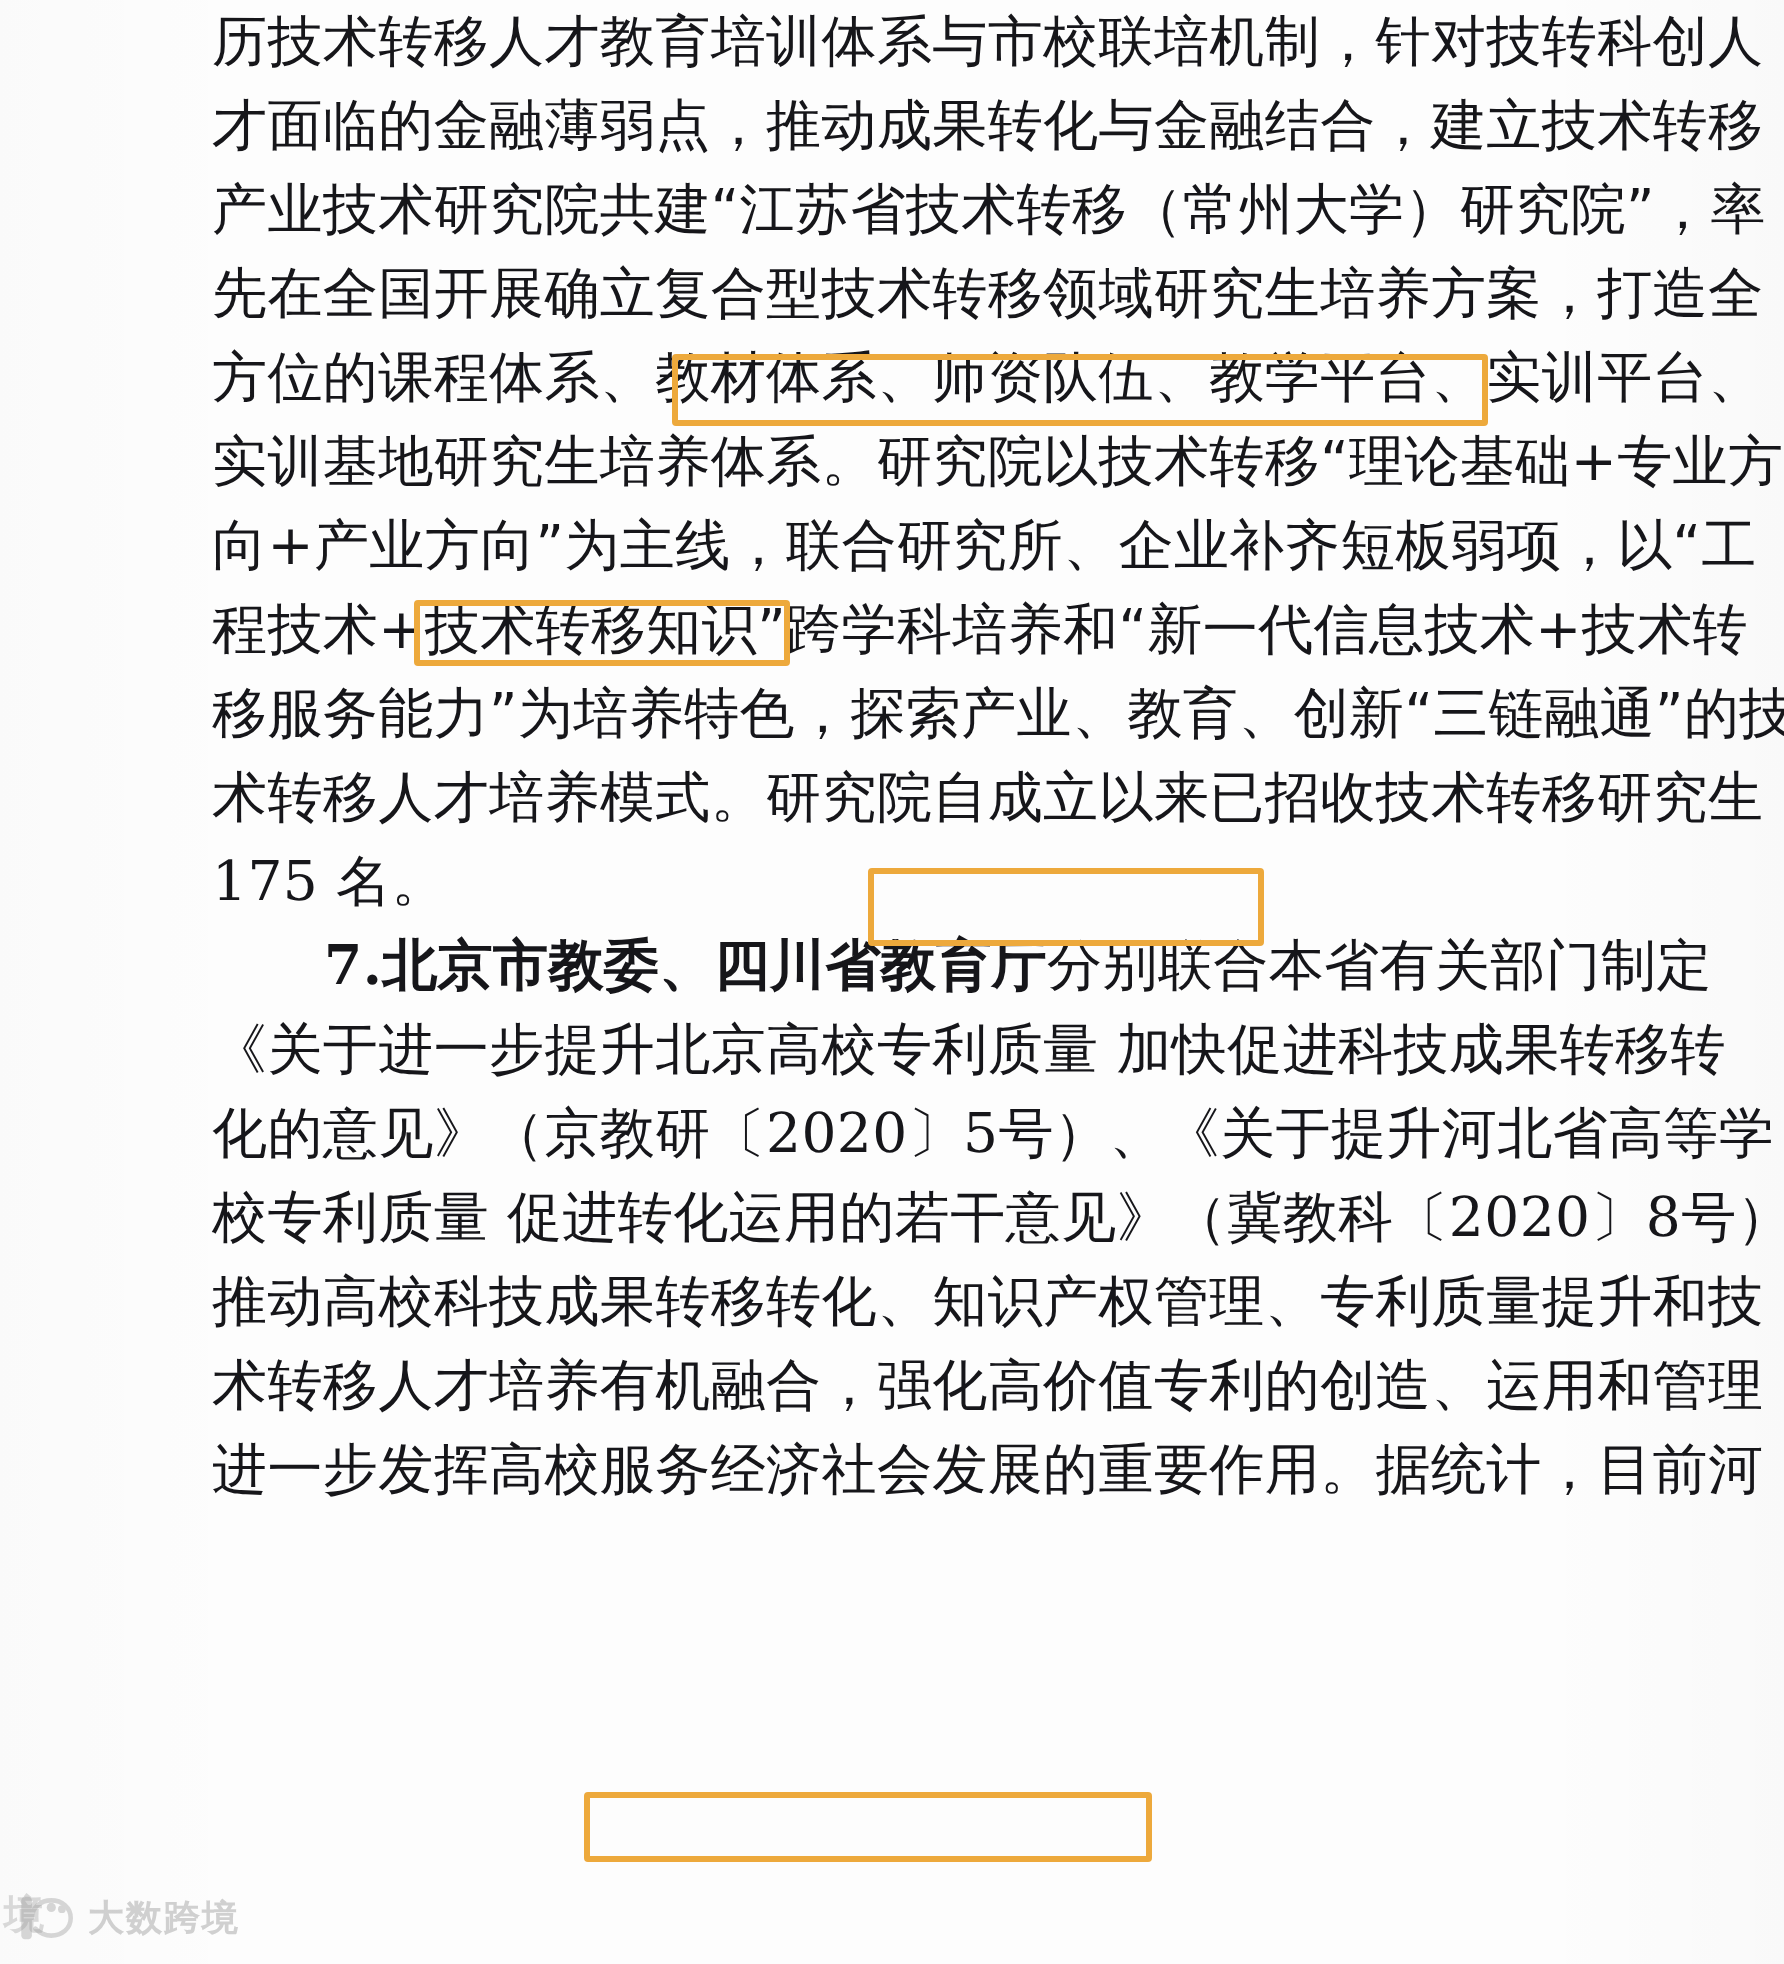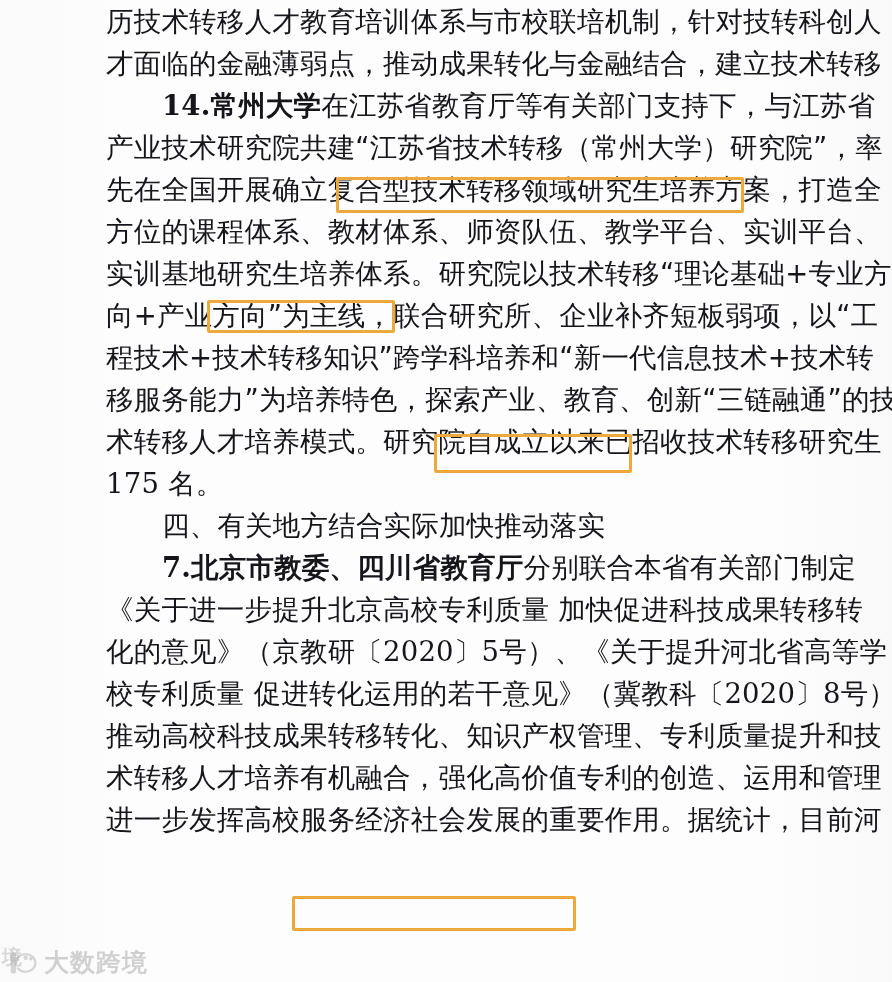--- a/index.html
+++ b/index.html
@@ -100,21 +100,21 @@
     opacity: 0.38;
     filter: grayscale(1);
   }
   #watermark .wm-logo {
     width: 30px;
     height: 26px;
     position: relative;
     flex: 0 0 auto;
   }
   #watermark .wm-text {
-    font-size: 25px;
+    font-size: 18px;
     font-weight: 700;
     color: #8a8a8a;
     letter-spacing: 1px;
     font-family: "DejaVu Sans", "Liberation Sans", sans-serif;
   }
 
   
   #watermark-echo {
     position: absolute;
     left: 2px;
@@ -190,23 +190,20 @@
         <span class="ch">，</span>
         <span class="ch">建</span>
         <span class="ch">立</span>
         <span class="ch">技</span>
         <span class="ch">术</span>
         <span class="ch">转</span>
         <span class="ch">移</span>
     </div>
 
 
-    <div class="line">
-      <span class="indent"></span><span class="num">14.</span><span class="bold">常州大学</span><span>在江苏省教育厅等有关部门支持下，与江苏省</span>
-    </div>
 
     <div class="line justify">
       <span class="ch">产</span>
         <span class="ch">业</span>
         <span class="ch">技</span>
         <span class="ch">术</span>
         <span class="ch">研</span>
         <span class="ch">究</span>
         <span class="ch">院</span>
         <span class="ch">共</span>
@@ -452,23 +449,20 @@
         <span class="ch">移</span>
         <span class="ch">研</span>
         <span class="ch">究</span>
         <span class="ch">生</span>
     </div>
 
     <div class="line">
       <span class="num-light">175</span><span> 名。</span>
     </div>
 
-    <div class="line">
-      <span class="indent"></span><span>四、有关地方结合实际加快推动落实</span>
-    </div>
 
     <div class="line">
       <span class="indent"></span><span class="num">7.</span><span class="bold">北京市教委、四川省教育厅</span><span>分别联合本省有关部门制定</span>
     </div>
 
     <div class="line justify">
       <span class="ch">《</span>
         <span class="ch">关</span>
         <span class="ch">于</span>
         <span class="ch">进</span>

